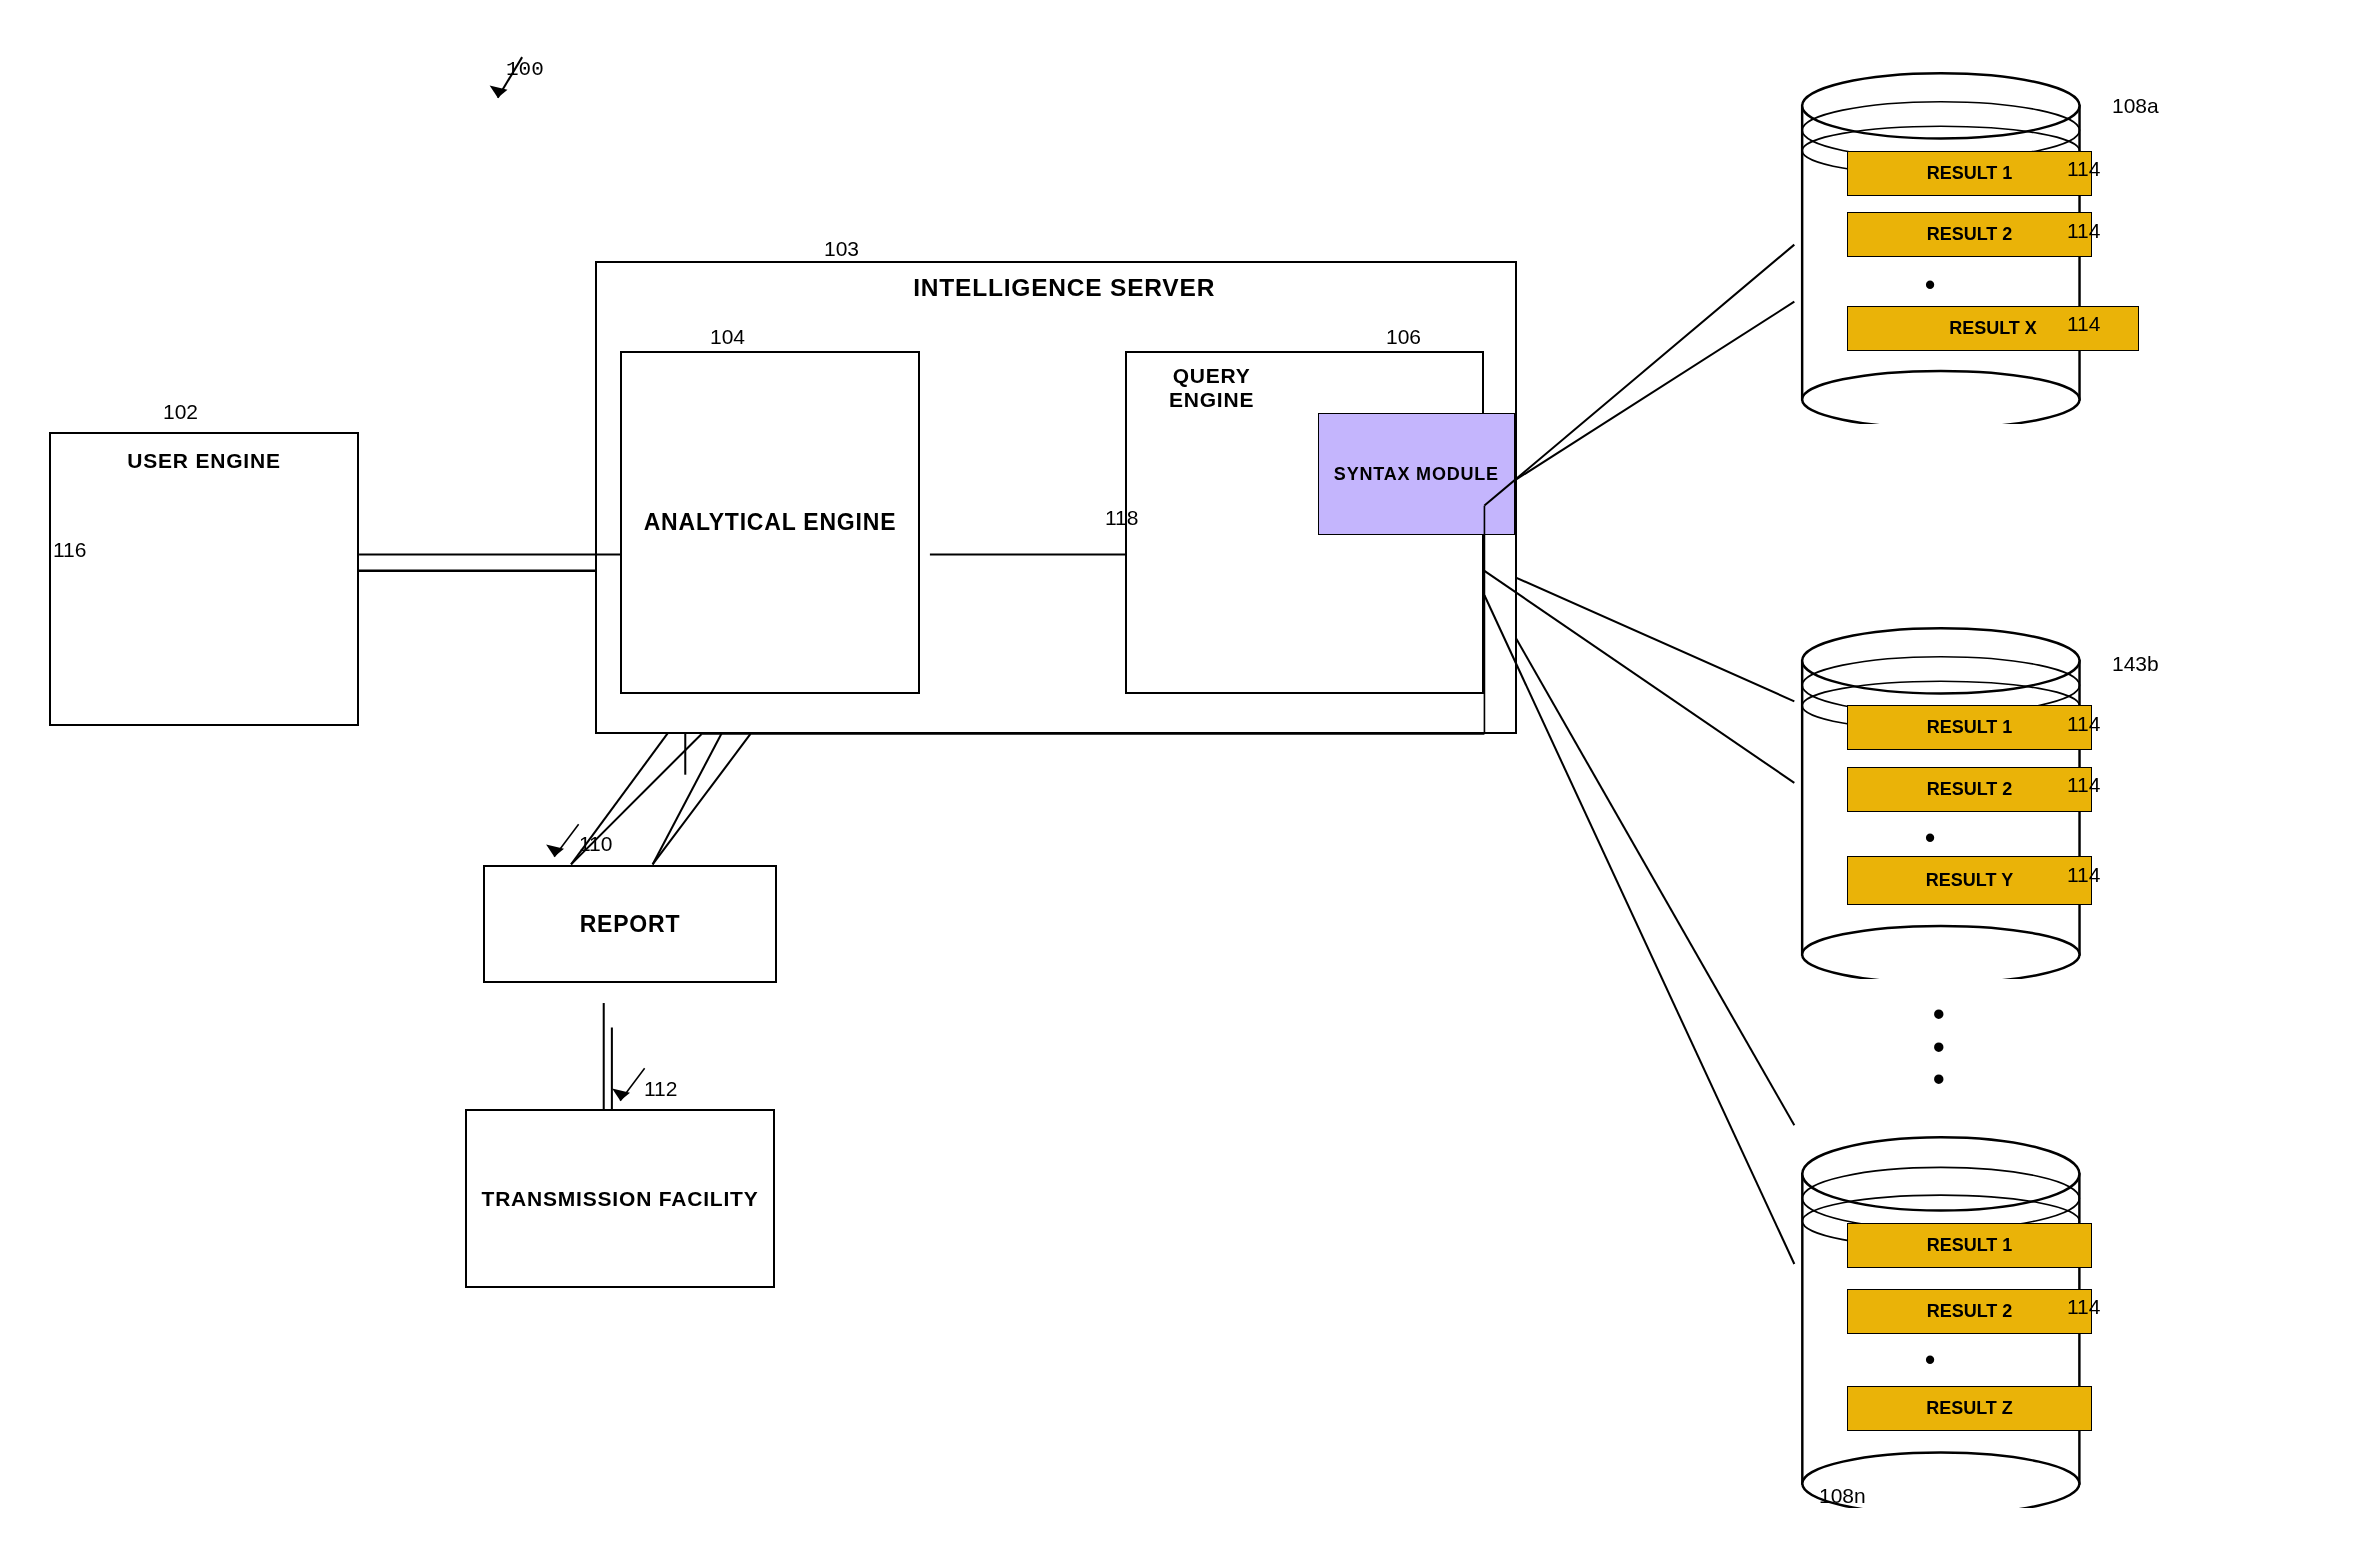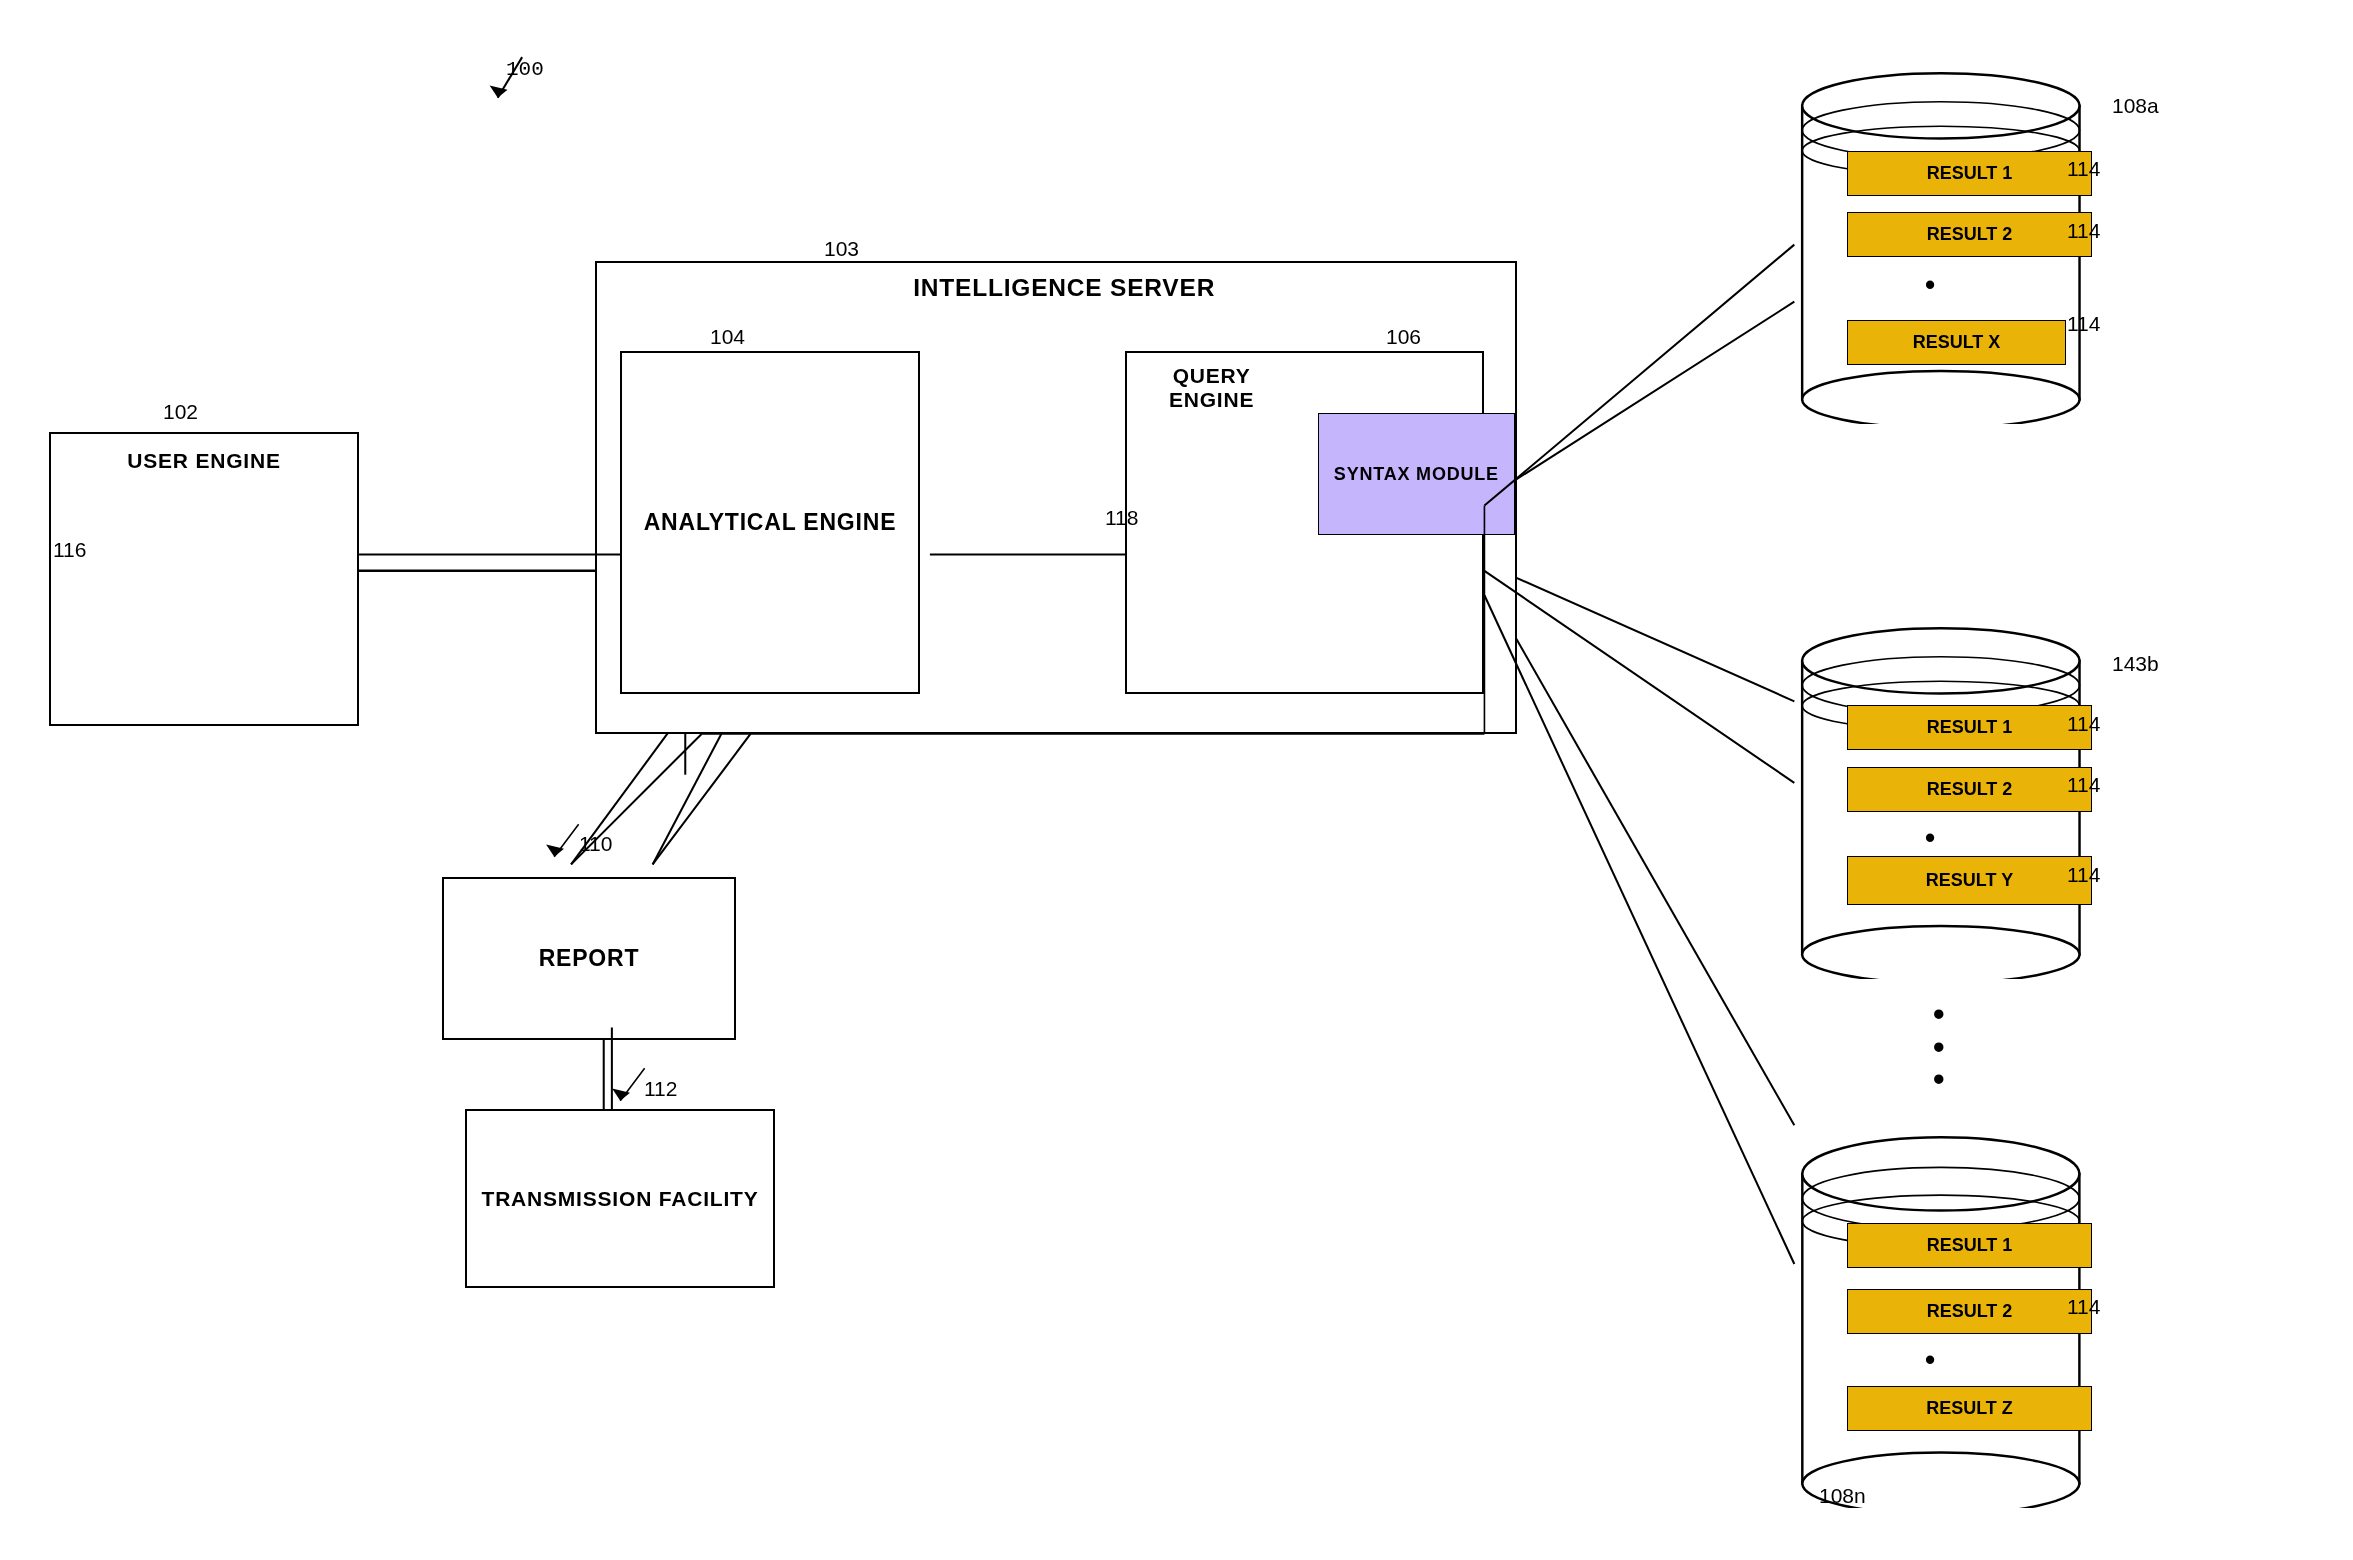--- a/index.html
+++ b/index.html
@@ -124,21 +124,21 @@
 
     <div class="box-inner" style="position:relative; left:33px; top:49px; width:228px; height:122px; font-size:18px;">
       <span>SYNTAX MODULE</span>
     </div>
   </div>
 
   <div class="label" style="left: 1386px; top: 325px;">106</div>
 
   <div class="label" style="left: 1105px; top: 506px;">118</div>
 
-  <div class="box" style="left: 442px; top: 865px; width: 294px; height: 163px; margin-top: 12px;">
+  <div class="box" style="left: 483px; top: 865px; width: 294px; height: 118px;">
     <span>REPORT</span>
   </div>
 
   <div class="label" style="left: 579px; top: 832px;">110</div>
   <svg style="position:absolute;left:538px;top:816px;width:65px;height:49px;" viewBox="0 0 80 60" width="65" height="49">
     <line x1="50" y1="10" x2="20" y2="50" stroke="#000" stroke-width="2"></line>
     <polygon points="20,50 10,35 32,40" fill="#000"></polygon>
   </svg>
 
   <div class="box" style="left: 465px; top: 1109px; width: 310px; height: 179px; font-size:21px;">
@@ -160,21 +160,21 @@
     <ellipse cx="180" cy="80" rx="170" ry="35" fill="none" stroke="#000" stroke-width="2"></ellipse>
 
     <ellipse cx="180" cy="105" rx="170" ry="30" fill="none" stroke="#000" stroke-width="2"></ellipse>
 
     <ellipse cx="180" cy="410" rx="170" ry="35" fill="white" stroke="#000" stroke-width="3"></ellipse>
   </svg>
 
   <div class="result-row" style="left:1819px; top:151px; width:245px; height:45px;">RESULT 1</div>
   <div class="result-row" style="left:1819px; top:212px; width:245px; height:45px;">RESULT 2</div>
   <div style="position:absolute; left:1925px; top:269px; font-size:29px; font-weight:bold;">•</div>
-  <div class="result-row" style="left:1819px; top:320px; width:219px; height:45px;">RESULT X</div>
+  <div class="result-row" style="left:1819px; top:306px; width:292px; height:45px;">RESULT X</div>
 
   <div class="label" style="left:2112px; top:94px;">108a</div>
   <div class="label" style="left:2067px; top:157px;">114</div>
   <div class="label" style="left:2067px; top:219px;">114</div>
   <div class="label" style="left:2067px; top:312px;">114</div>
 
   <svg style="position:absolute; left:1794px; top:620px; width:310px; height:359px;" viewBox="0 0 380 440">
     <rect x="10" y="50" width="340" height="360" fill="white" stroke="#000" stroke-width="3"></rect>
     <ellipse cx="180" cy="50" rx="170" ry="40" fill="white" stroke="#000" stroke-width="3"></ellipse>
     <ellipse cx="180" cy="80" rx="170" ry="35" fill="none" stroke="#000" stroke-width="2"></ellipse>

